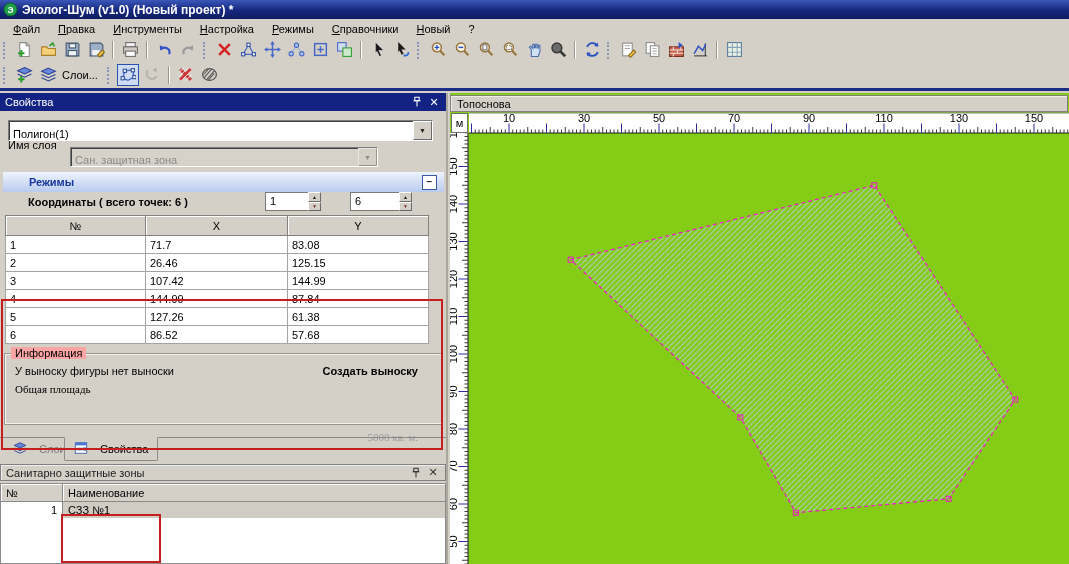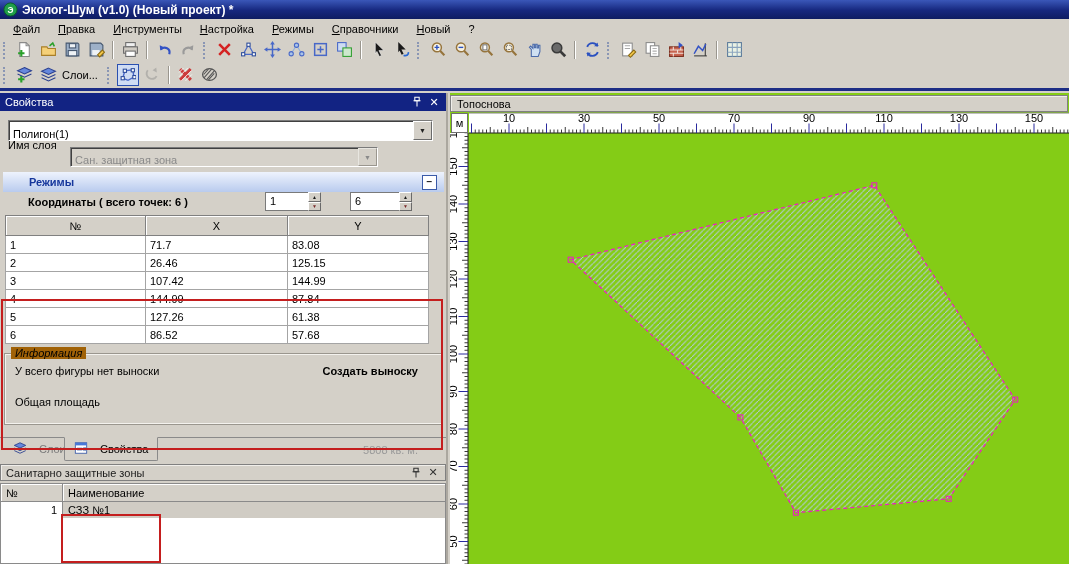--- a/index.html
+++ b/index.html
@@ -56,24 +56,24 @@
   .sb{flex:1;background:#d4d0c8;border:1px solid;border-color:#fff #6a6a6a #6a6a6a #fff;
     font-size:5px;display:flex;align-items:center;justify-content:center;color:#1a1a1a;}
   .sb.dn{color:#7a2a2a;}
   #coords-table{position:absolute;left:5px;top:122px;width:423px;border-collapse:collapse;table-layout:fixed;font-size:11px;}
   #coords-table th{background:#d4d0c8;border:1px solid #808080;box-shadow:inset 1px 1px 0 #fff;
     font-weight:normal;height:17px;}
   #coords-table td{background:#fff;border:1px solid #a4a4a4;height:17px;padding:0 4px;}
   
   #infobox{position:absolute;left:4px;top:260px;width:439px;height:72px;
     border:1px solid #9a968e;box-shadow:inset 0 0 0 1px #f4f2ee;box-sizing:border-box;}
-  #info-label{position:absolute;left:6px;top:-7px;background:#a16207;padding:0 4px;font-style:italic;}
+  #info-label{position:absolute;left:6px;top:-7px;background:#fca5a5;padding:0 4px;}
   .info-row{position:absolute;left:10px;right:24px;display:flex;justify-content:space-between;}
   #info-row1{top:11px;}
-  #info-row2{top:42px;}
+  #info-row2{top:29px;font-family:Liberation Serif, serif;}
   .b{font-weight:bold;}
   .gray{color:#9a9a9a;margin-top:48px;}
   
   #tabsbar{position:absolute;left:0;top:344px;width:446px;height:25px;border-top:1px solid #8a8a8a;}
   .tab{position:absolute;top:0;height:22px;display:flex;align-items:center;gap:12px;padding:0 9px;box-sizing:border-box;}
   .tab svg{width:14px;height:14px;}
   #tab-layers{left:4px;color:#7c7c7c;}
   #tab-props{left:64px;top:-1px;height:24px;background:#d4d0c8;border:1px solid #8a8a8a;border-top:1px solid #d4d0c8;
     border-radius:0 0 2px 2px;}
   
@@ -451,21 +451,21 @@
             <td>6</td>
             <td>86.52</td>
             <td>57.68</td>
           </tr>
         </tbody>
     </table>
 
     <div id="infobox">
       <div id="info-label">Информация</div>
       <div class="info-row" id="info-row1">
-        <span>У всего фигуры нет выноски</span>
+        <span>У выноску фигуры нет выноски</span>
         <span class="b">Создать выноску</span>
       </div>
       <div class="info-row" id="info-row2">
         <span>Общая площадь</span>
         <span class="gray">5808 кв. м.</span>
       </div>
     </div>
 
     <div id="tabsbar">
       <div class="tab" id="tab-layers">

